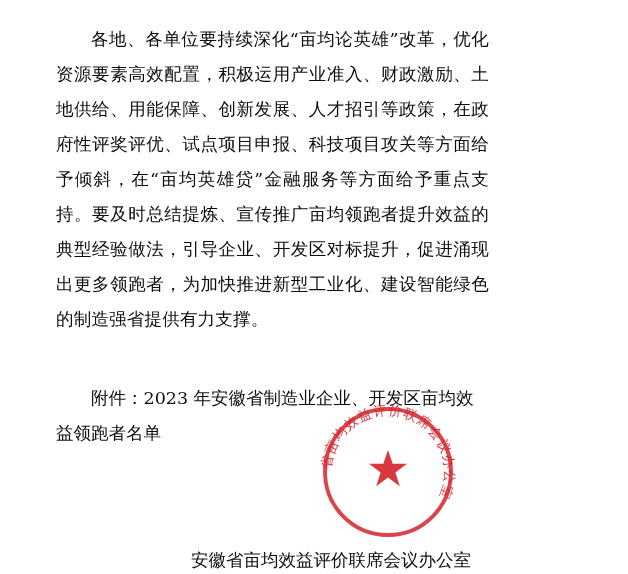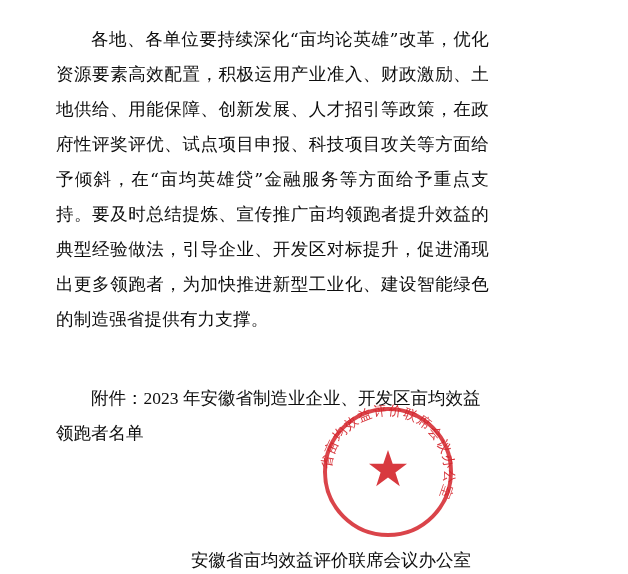--- a/index.html
+++ b/index.html
@@ -33,21 +33,20 @@
   .body-text .indent {
     text-indent: 2em;
     display: block;
   }
   .attachment {
     margin-top: 44px;
     font-size: 17.5px;
     line-height: 35px;
     text-indent: 2em;
     color: #0d0d0d;
-    font-family: Liberation Serif, serif;
   }
   .signature-block {
     margin-top: 92px;
     text-align: right;
     padding-right: 18px;
     font-size: 17.5px;
     line-height: 34px;
     color: #0d0d0d;
     position: relative;
     z-index: 1;

